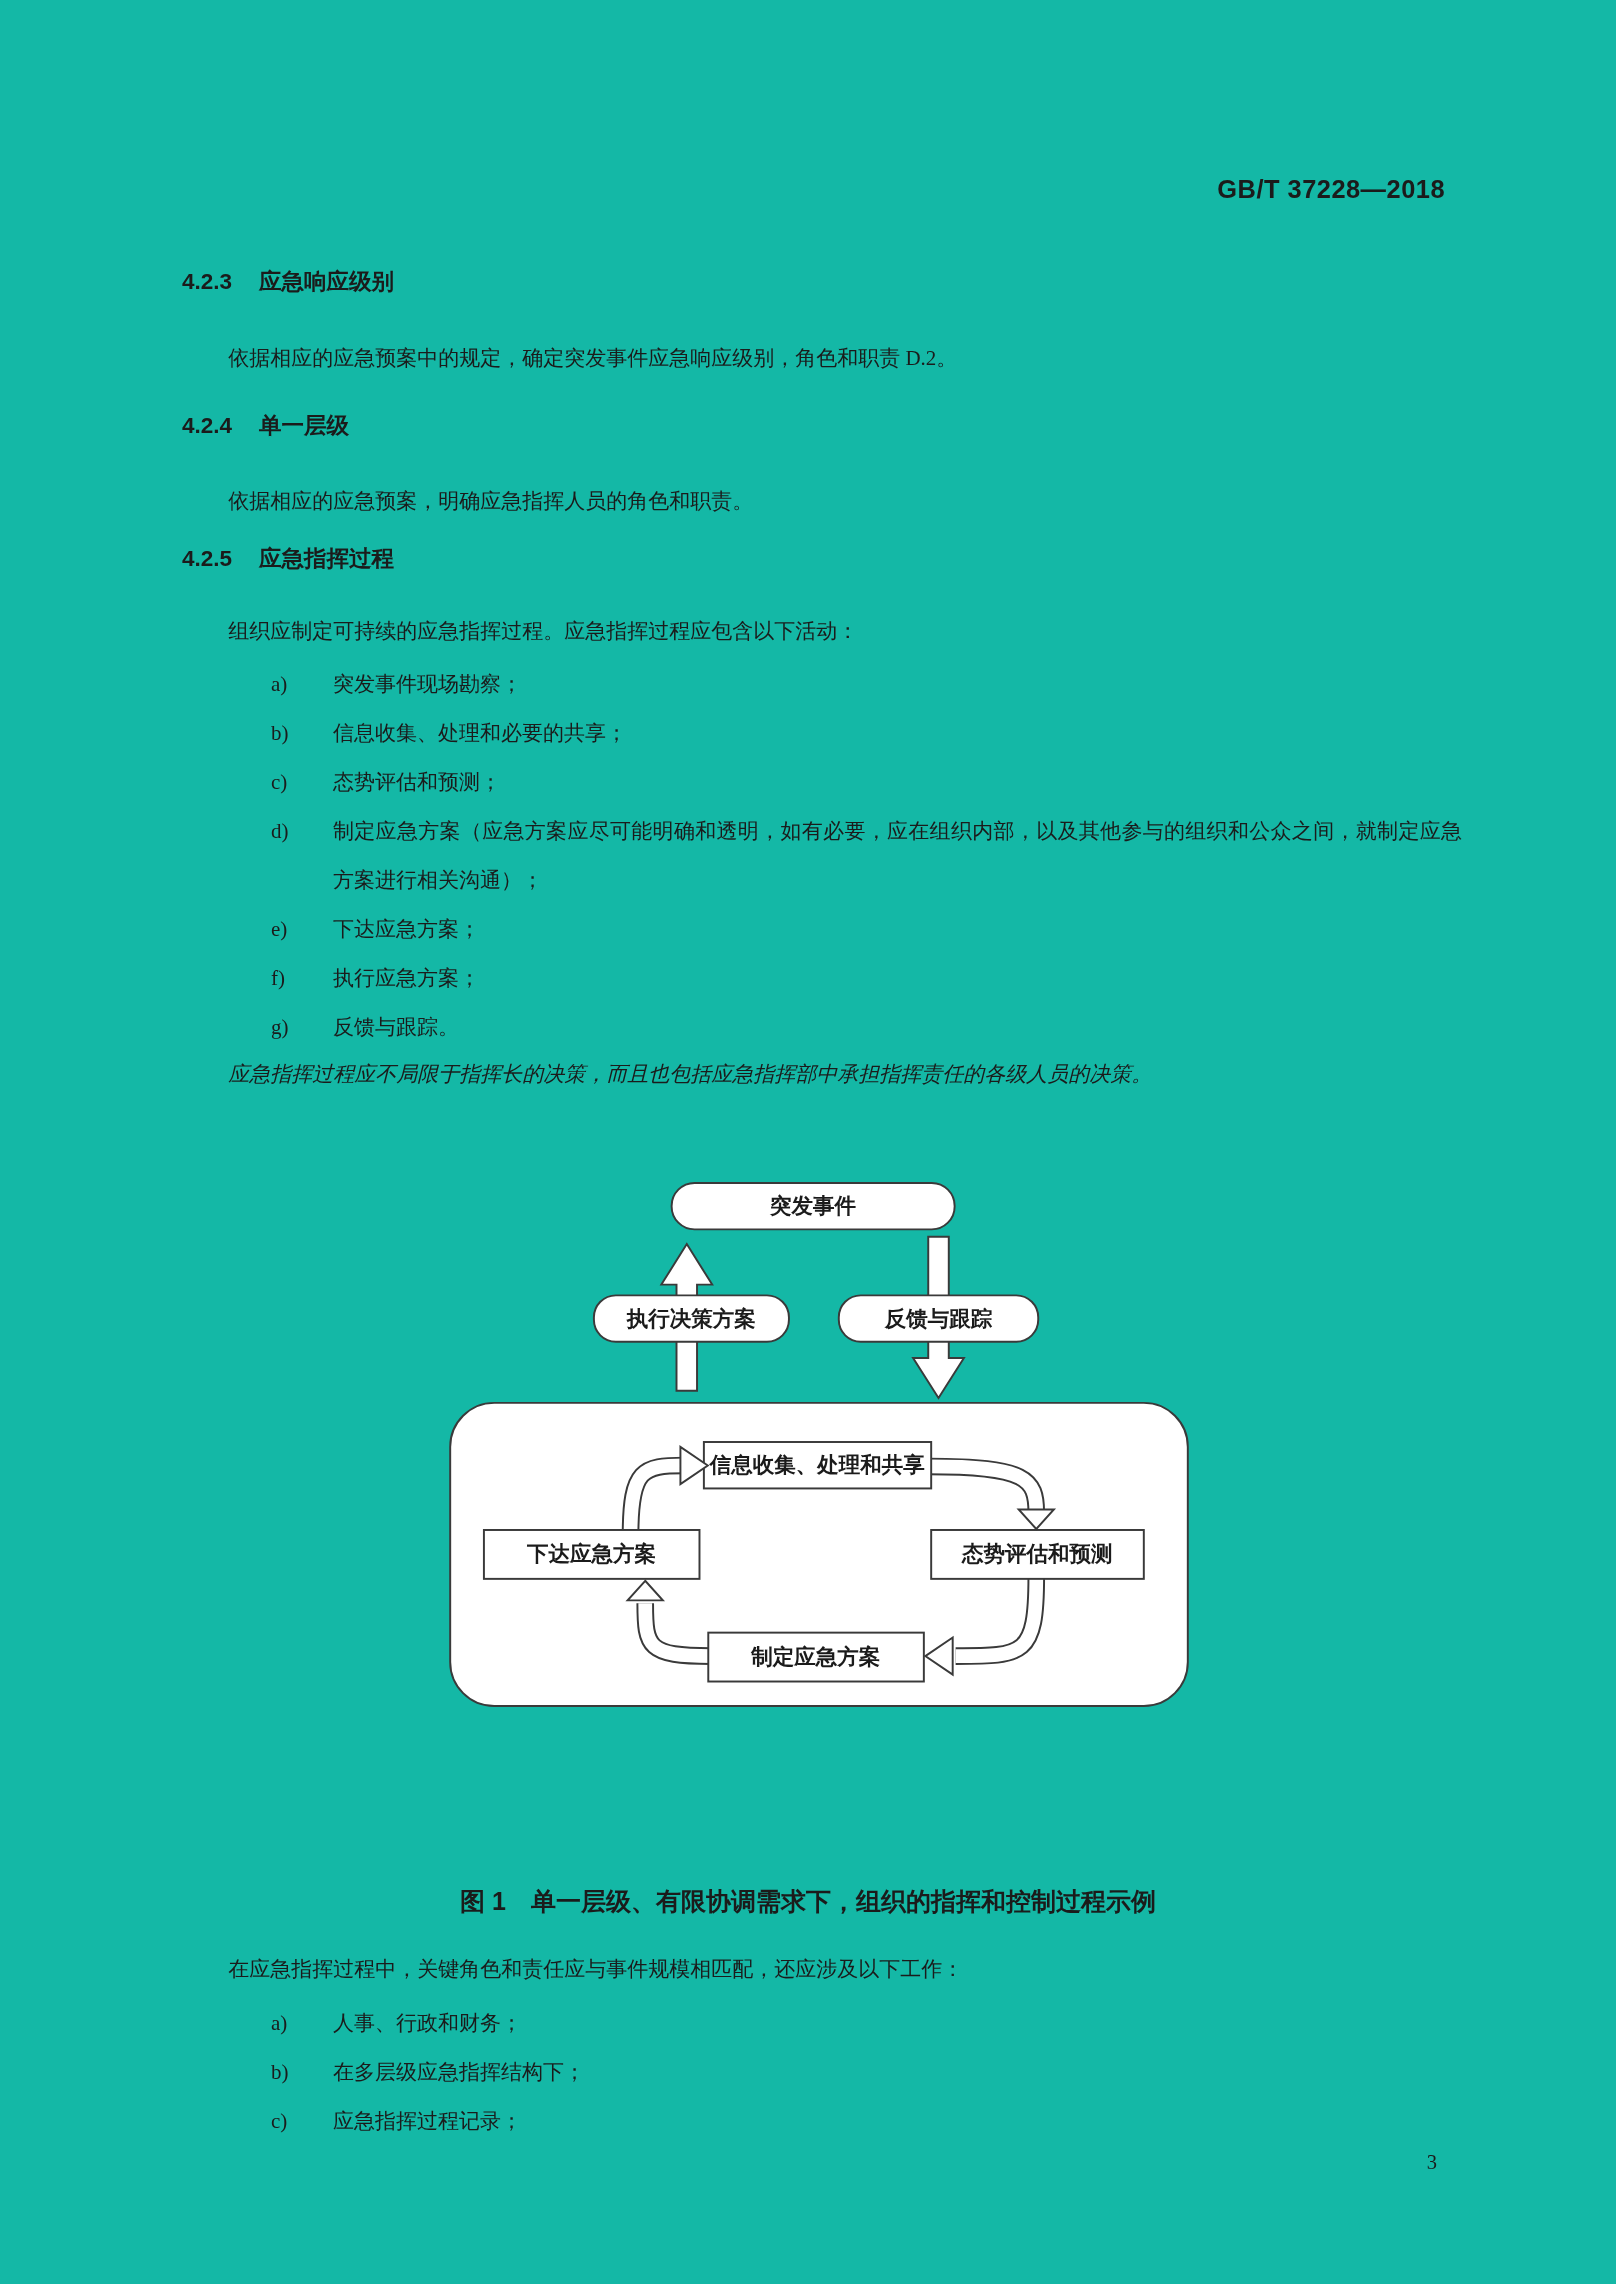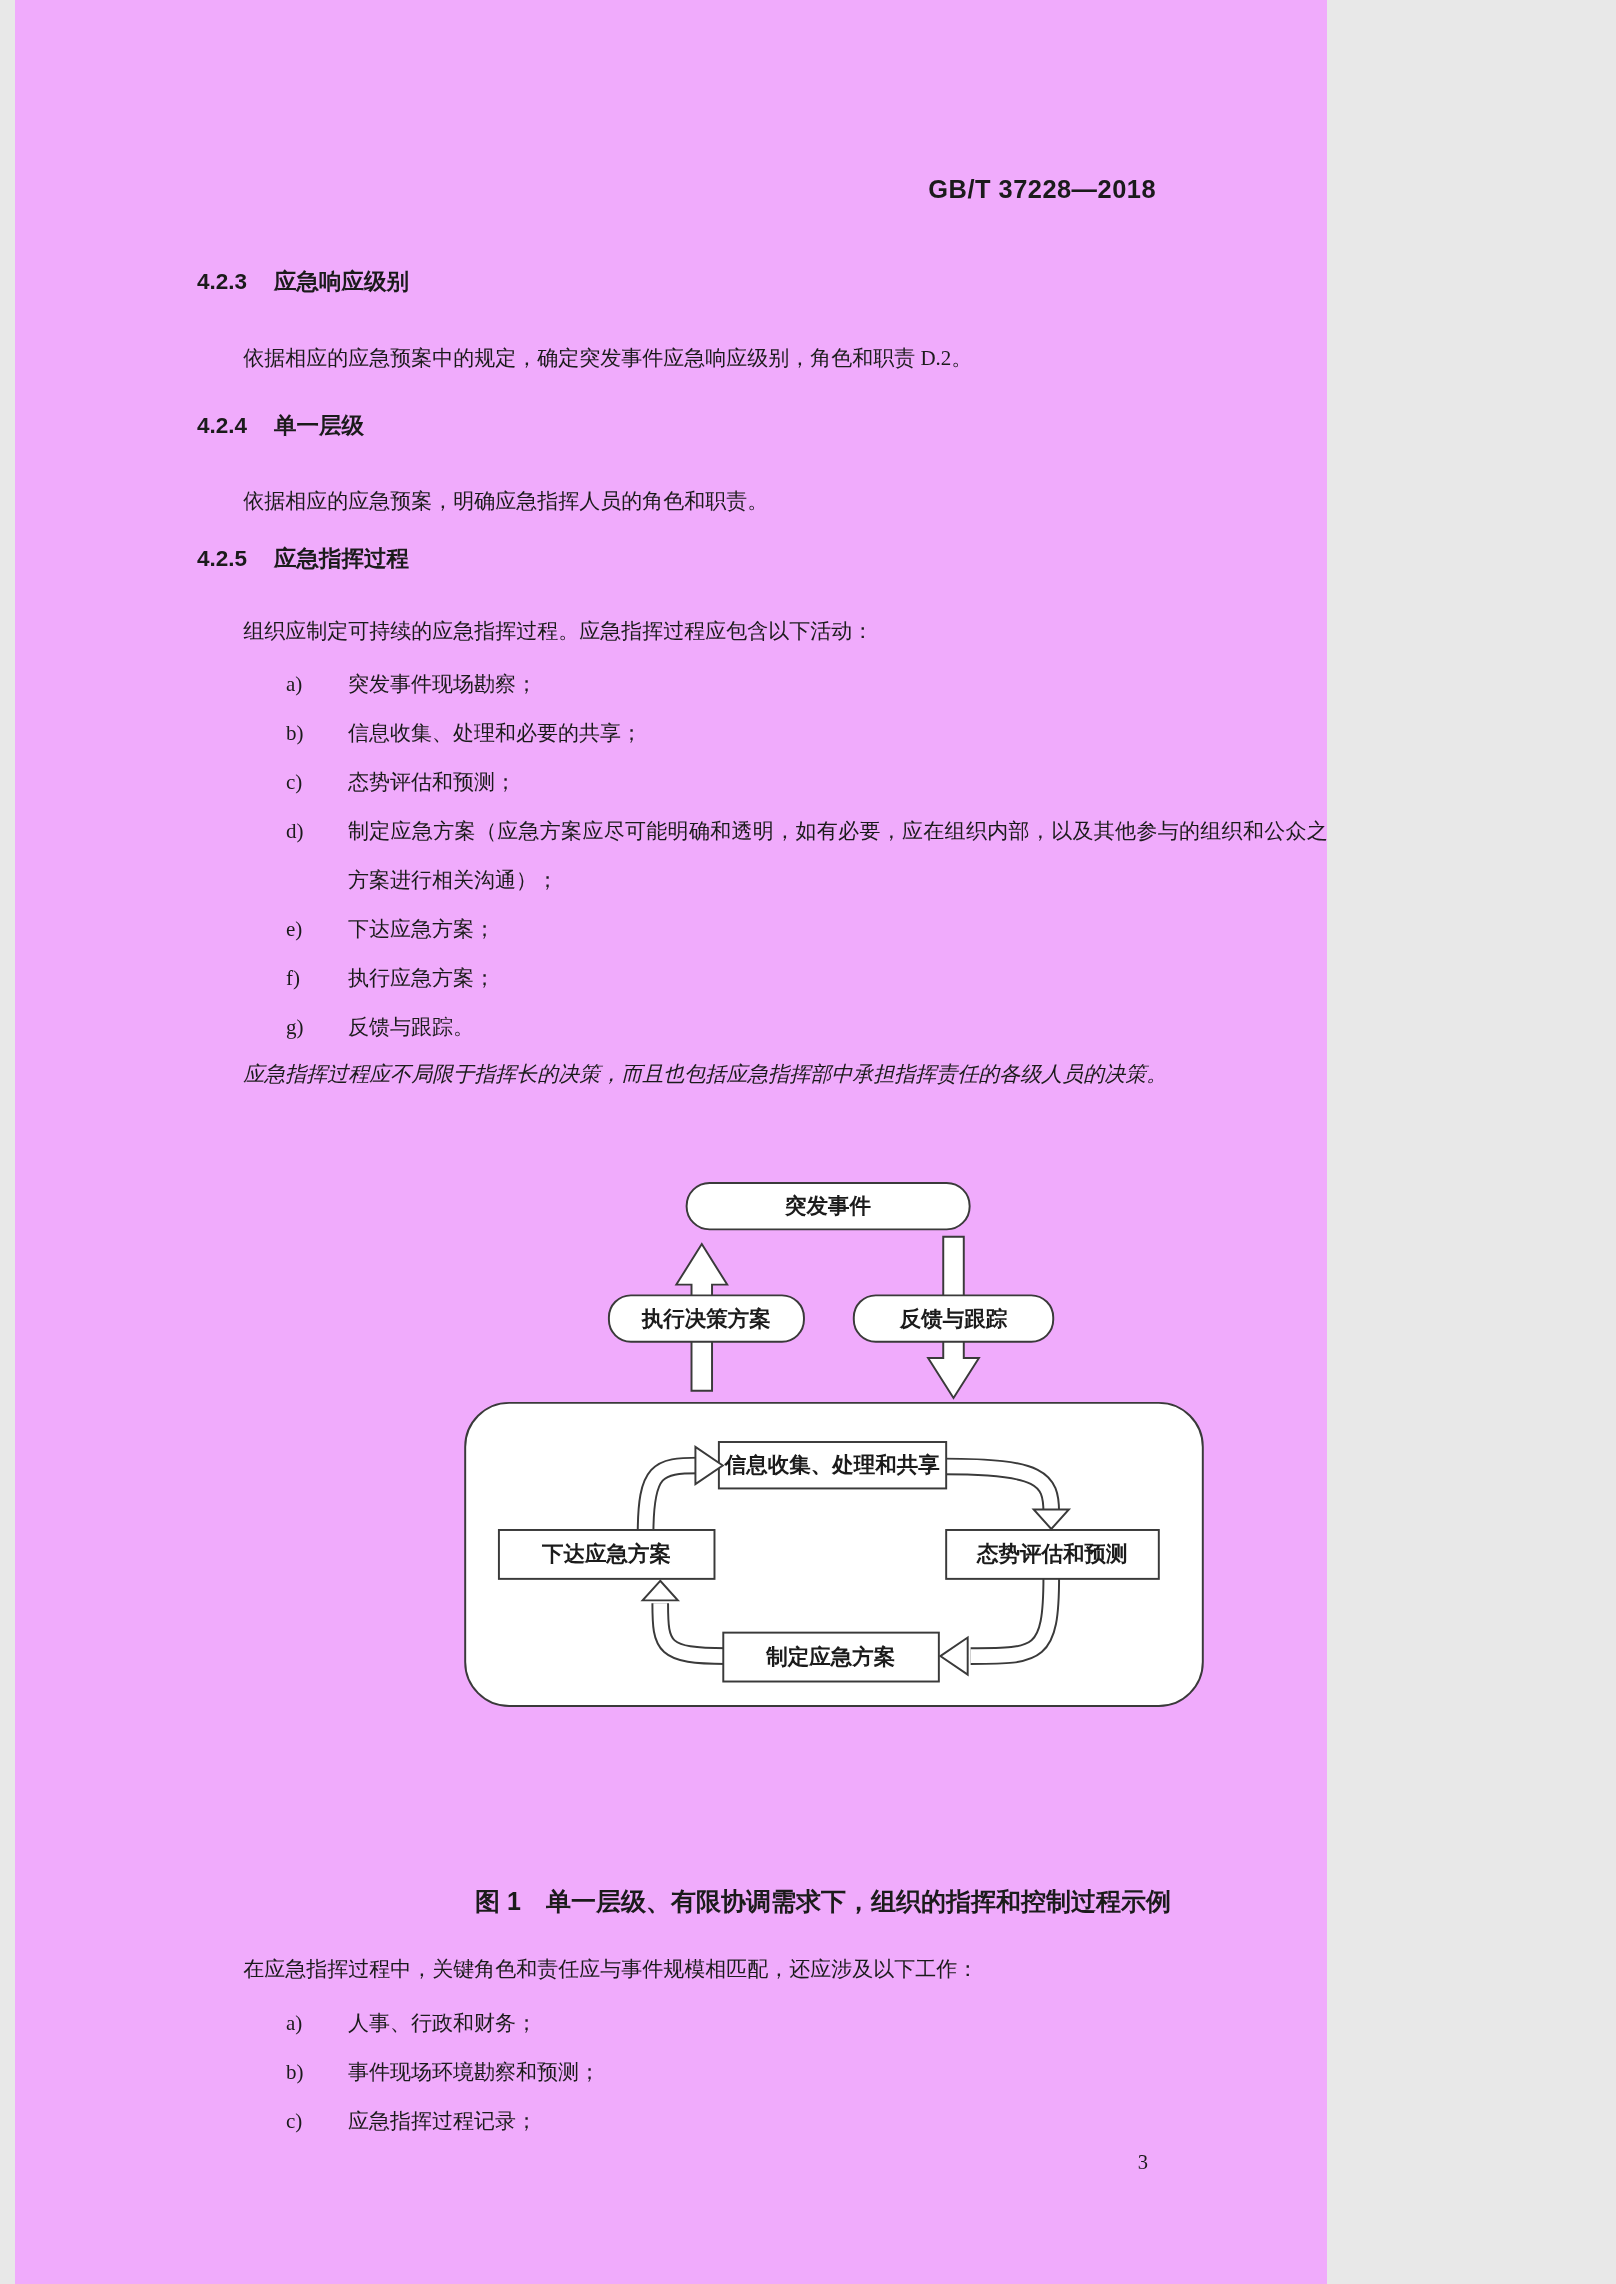--- a/index.html
+++ b/index.html
@@ -1,23 +1,22 @@
 <!DOCTYPE html>
 <html style="font-size:7.8px"><head>
 <meta charset="utf-8">
 <style>
   html,body{margin:0;padding:0;background:#e8e8e8;}
   .page{
     position:relative;
-    width:1312px;height:2284px;
-    background:#f0abfc;
+    width:1616px;height:2284px;
+    background:#14b8a6;
     font-family:"Liberation Serif","DejaVu Serif",serif;
     color:#1b1b1b;
     overflow:hidden;
-    margin-left:15px;
   }
   .abs{position:absolute;}
   .doc-number{
     font-family:"Liberation Sans","DejaVu Sans",sans-serif;
     font-weight:bold;font-size:25.4px;letter-spacing:0.5px;
   }
   .heading{
     font-family:"Liberation Sans","DejaVu Sans",sans-serif;
     font-weight:bold;font-size:22.5px;
     left:182px;width:1280px;
@@ -145,20 +144,20 @@
     <polygon class="arrow" points="1320,834 1284,874 1356,874"></polygon>
   </svg>
 
 
   <div class="abs fig-caption" style="top:1885px;">图 1　单一层级、有限协调需求下，组织的指挥和控制过程示例</div>
 
   <div class="abs para" style="top:1946px;">在应急指挥过程中，关键角色和责任应与事件规模相匹配，还应涉及以下工作：</div>
 
   <div class="abs list" style="top:1999px;">
     <div class="list-item"><span class="li-label">a)</span><span>人事、行政和财务；</span></div>
-    <div class="list-item"><span class="li-label">b)</span><span>事件现场环境勘察和预测；</span></div>
+    <div class="list-item"><span class="li-label">b)</span><span>在多层级应急指挥结构下；</span></div>
     <div class="list-item"><span class="li-label">c)</span><span>应急指挥过程记录；</span></div>
   </div>
 
   <div class="abs page-num" style="top:2151px;right:179px;">3</div>
 
 </div>
 
 
 </body></html>

